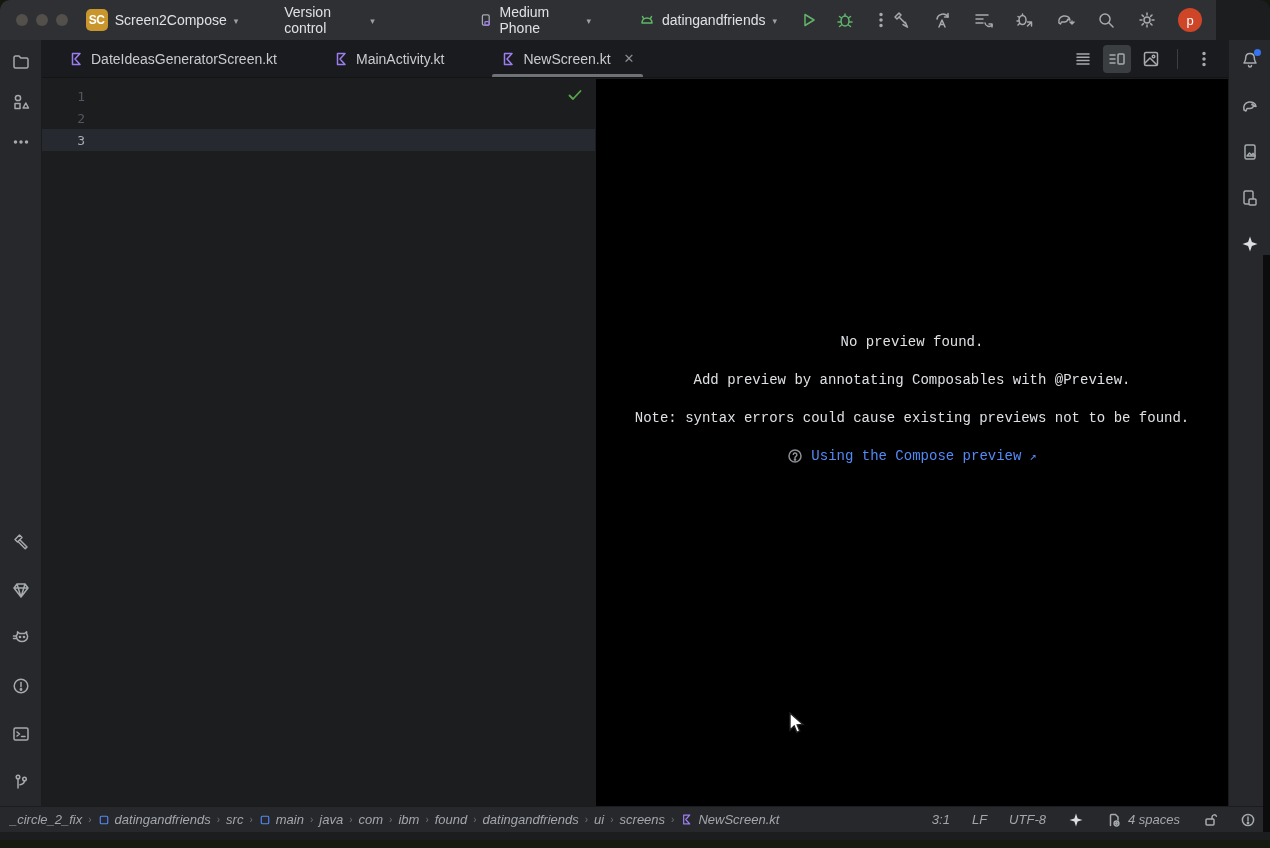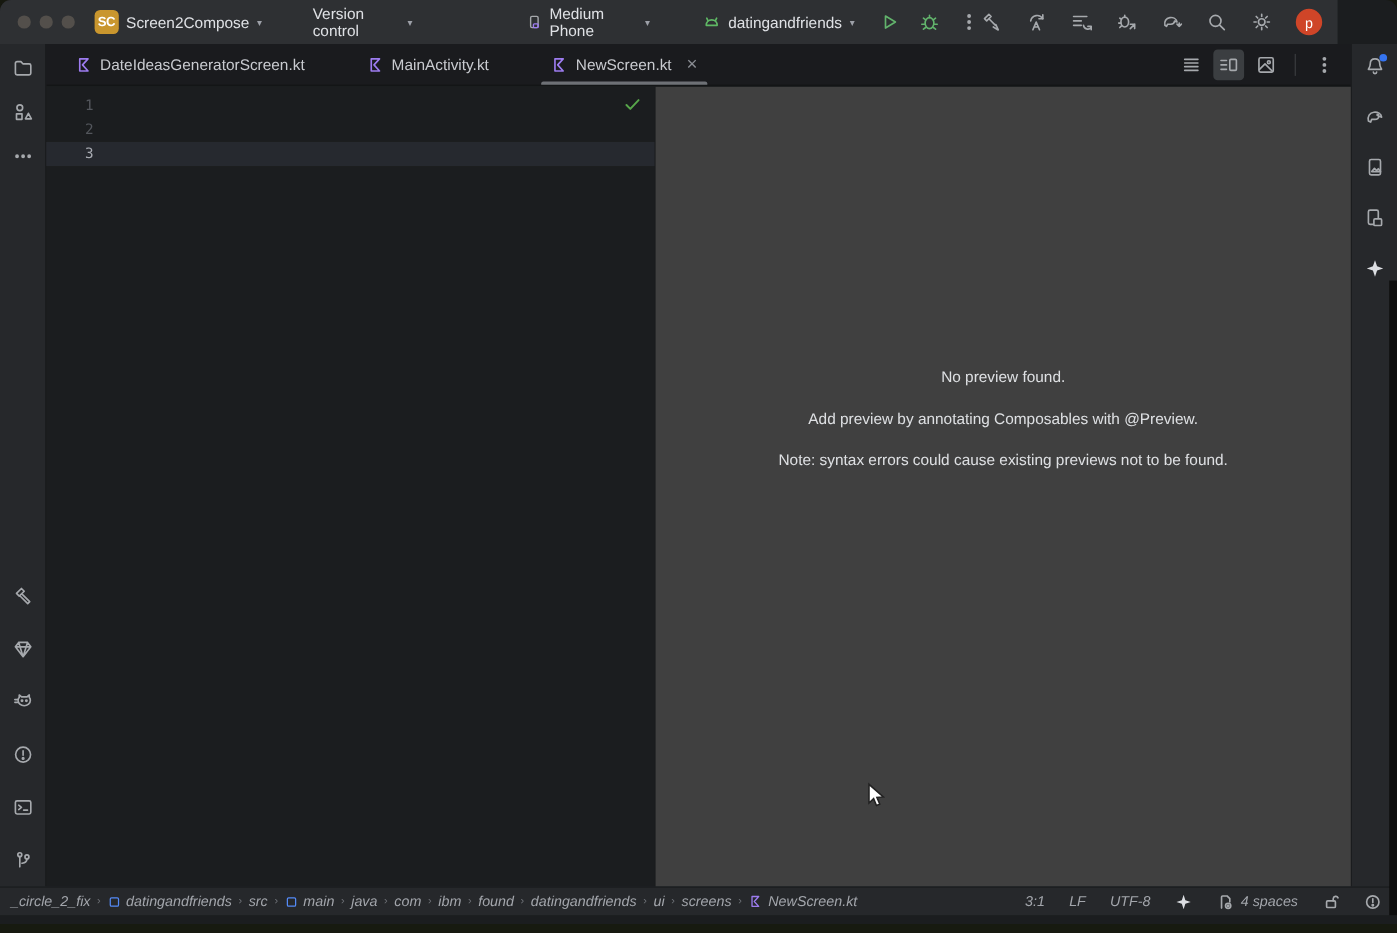--- a/index.html
+++ b/index.html
@@ -48,21 +48,21 @@
   .editor{position:absolute;left:42px;top:79px;width:553px;bottom:34px;background:#1b1d1f;
     font-family:"DejaVu Sans Mono",monospace;font-size:14px;}
   .ed-line{position:absolute;left:0;right:0;height:22px;display:flex;align-items:center;}
   .gutter-num{width:65px;text-align:right;padding-right:22px;color:#53565c;font-size:13px;flex:0 0 auto;}
   .gutter-num.cur{color:#a8abb2;}
   .code{color:#bcbec4;white-space:pre;}
   .kw{color:#cf8e6d;}
   .caret-line{position:absolute;left:0;right:0;top:50px;height:22px;background:#26292f;}
   .inspect-check{position:absolute;right:10px;top:6px;}
   
-  .preview{position:absolute;left:596px;top:79px;width:632px;bottom:34px;background:#404040;color:#dee0e3;}
+  .preview{position:absolute;left:596px;top:79px;width:632px;bottom:34px;background:#000000;color:#dee0e3;font-family:Liberation Mono, monospace;}
   .preview-stack{position:absolute;left:0;right:0;top:252px;display:flex;flex-direction:column;
     align-items:center;gap:16px;font-size:14px;}
   .pline{height:22px;display:flex;align-items:center;gap:8px;}
   .plink{color:#548af7;}
   .ext-arrow{color:#548af7;font-size:12px;}
   
   .statusbar{position:absolute;left:0;bottom:8px;width:1270px;height:26px;background:#26282b;
     border-top:1px solid #1b1c1e;display:flex;align-items:center;color:#a3a6ac;font-size:13px;padding:0 10px;}
   .crumbs{display:flex;align-items:center;gap:6px;min-width:0;}
   .crumb{display:flex;align-items:center;gap:5px;white-space:nowrap;font-style:italic;}
@@ -322,20 +322,29 @@
         <path d="M4.5 10.5l3.5 3.5 7.5-8"></path>
       </svg>
     </div>
   </div>
 
   <div class="preview">
     <div class="preview-stack">
       <div class="pline">No preview found.</div>
       <div class="pline">Add preview by annotating Composables with @Preview.</div>
       <div class="pline">Note: syntax errors could cause existing previews not to be found.</div>
+      <div class="pline">
+        <svg class="ic small" viewBox="0 0 16 16" style="stroke:#8b8e94">
+          <circle cx="8" cy="8" r="6"></circle>
+          <path d="M6.3 6.3a1.8 1.8 0 1 1 2.6 2c-.6.4-.9.7-.9 1.4"></path>
+          <circle cx="8" cy="11.6" r="0.6" fill="#8b8e94"></circle>
+        </svg>
+        <span class="plink">Using the Compose preview</span>
+        <span class="ext-arrow">↗</span>
+      </div>
     </div>
   </div>
 
   <div class="statusbar">
     <div class="crumbs">
       <span class="crumb">
           <span>_circle_2_fix</span>
         </span>
       <span class="crumb-sep">›</span>
       <span class="crumb">

